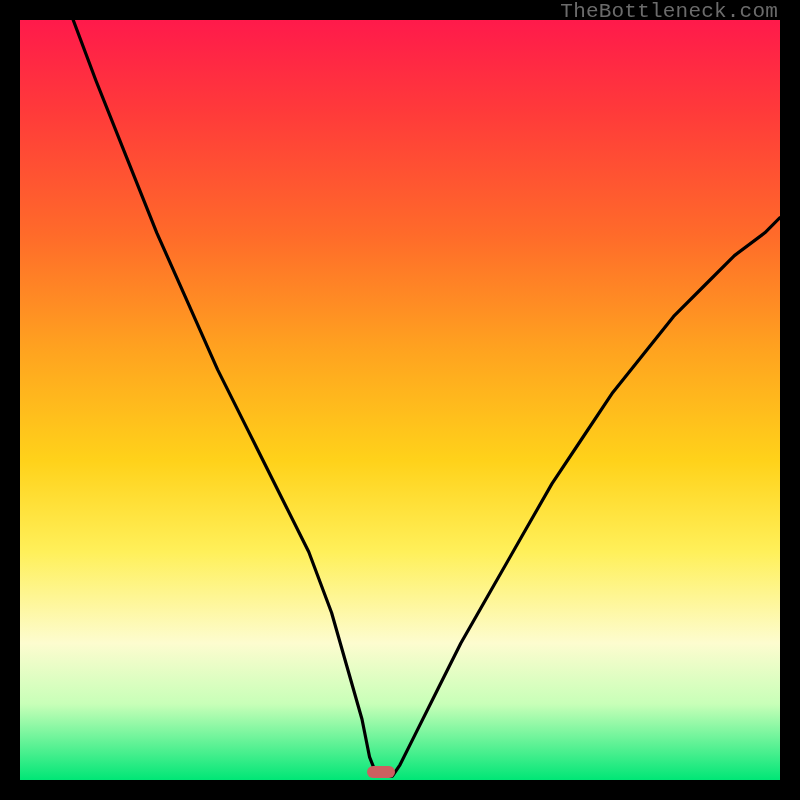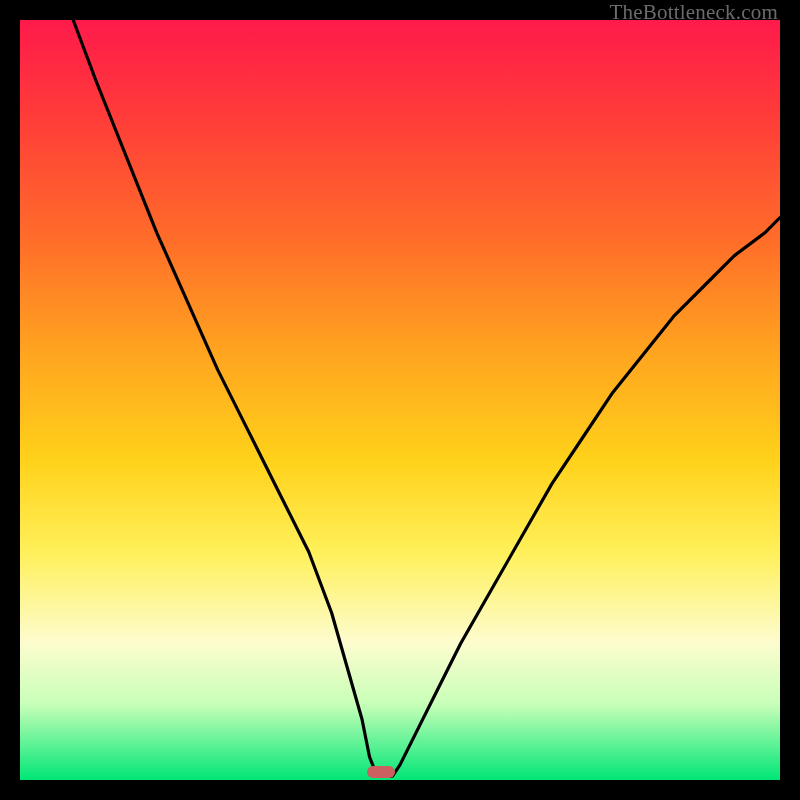--- a/index.html
+++ b/index.html
@@ -31,21 +31,21 @@
       #fff05a 70%,
       #fdfccf 82%,
       #c8ffb8 90%,
       #00e676 100%
     );
   }
   .watermark {
     position: absolute;
     top: 0px;
     right: 22px;
-    font-family: Liberation Serif, serif;
+    font-family: Liberation Mono, monospace;
     font-size: 21px;
     color: #6b6b6b;
     letter-spacing: 0.2px;
     user-select: none;
   }
   .curve {
     position: absolute;
     inset: 0;
   }
   .marker {

